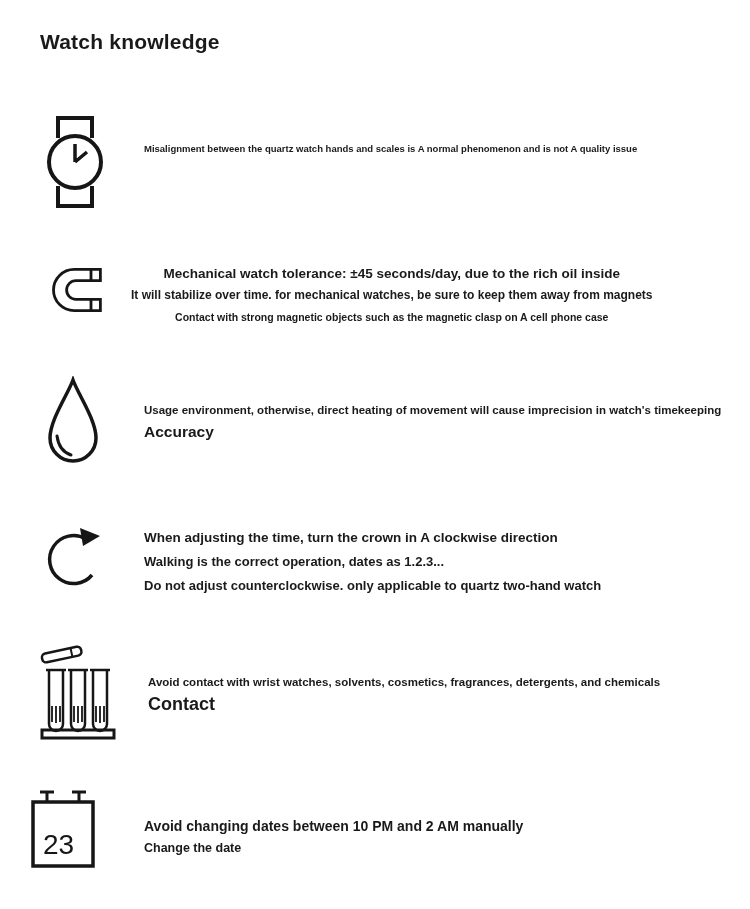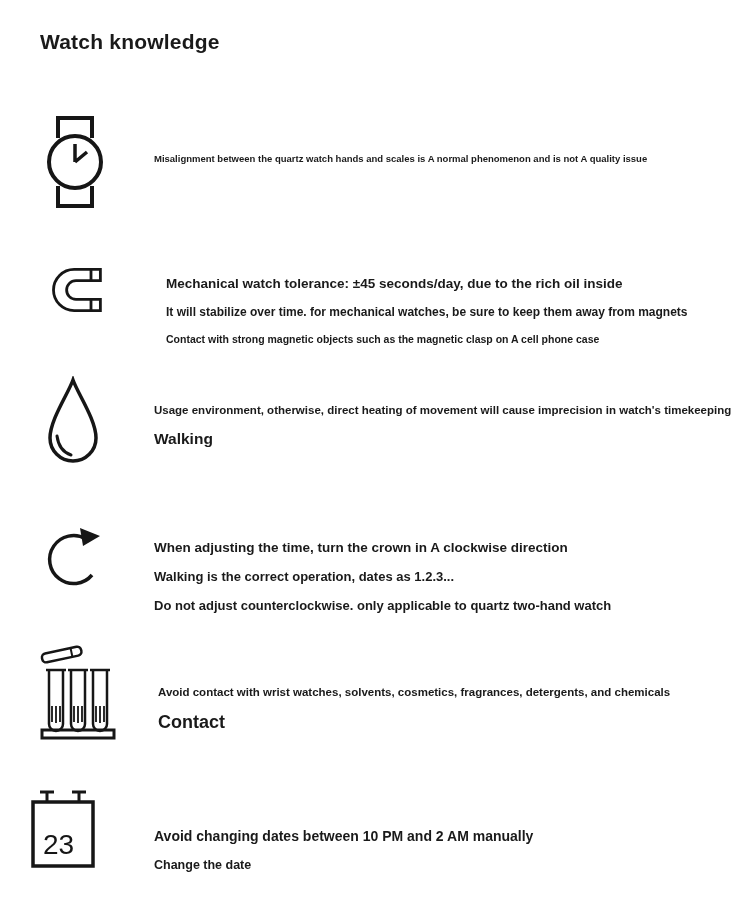--- a/index.html
+++ b/index.html
@@ -17,21 +17,21 @@
     padding-left: 15px;
   }
   .title {
     position: absolute; left: 40px; top: 30px;
     font-size: 21px; font-weight: 700; margin: 0;
     letter-spacing: 0.2px;
   }
   .icon { position: absolute; }
   .icon svg { display: block; }
   .textblock { position: absolute; }
-  .textblock p { margin: 14px; white-space: nowrap; }
+  .textblock p { margin: 4px; white-space: nowrap; }
 
   
   .t-9  { font-size: 9.5px;  font-weight: 700; }
   .t-10 { font-size: 10px;   font-weight: 700; }
   .t-105{ font-size: 10.5px; font-weight: 700; }
   .t-11 { font-size: 11.5px; font-weight: 700; }
   .t-12 { font-size: 12px;   font-weight: 700; }
   .t-125{ font-size: 12.5px; font-weight: 700; }
   .t-13 { font-size: 13px;   font-weight: 700; }
   .t-135{ font-size: 13.5px; font-weight: 700; }
@@ -81,35 +81,35 @@
   <div class="textblock" style="left:140px; top:139px;">
     <p class="t-9 ind-28">Misalignment between the quartz watch hands and scales is A normal phenomenon and is not A quality issue</p>
   </div>
 
   <div class="icon" style="left:46px; top:258px;">
     <svg width="60" height="64" viewBox="0 0 64 64">
       <path class="stroke" stroke-width="3" d="M58 10 H30 A22 22 0 0 0 30 54 H58 V42 H32 A10 10 0 0 1 32 22 H58 Z"></path>
       <path class="stroke" stroke-width="3" d="M48 10 V22 M48 42 V54"></path>
     </svg>
   </div>
-  <div class="textblock" style="left:152px; top:262px;">
+  <div class="textblock" style="left:127px; top:262px;text-align:center;">
     <p class="t-135 ind-10">Mechanical watch tolerance: ±45 seconds/day, due to the rich oil inside</p>
     <p class="t-12 ind-17 mt-7">It will stabilize over time. for mechanical watches, be sure to keep them away from magnets</p>
     <p class="t-105 ind-7 mt-9">Contact with strong magnetic objects such as the magnetic clasp on A cell phone case</p>
   </div>
 
   <div class="icon" style="left:44px; top:376px;">
     <svg width="58" height="98" viewBox="0 0 58 98">
       <path class="stroke" stroke-width="3.5" d="M29 4 C24 18 6 44 6 62 A23 23 0 0 0 52 62 C52 44 34 18 29 4 Z"></path>
       <path class="stroke" stroke-width="3" stroke-linecap="round" d="M13 60 Q15 75 27 79"></path>
     </svg>
   </div>
   <div class="textblock" style="left:140px; top:396px;">
     <p class="t-11 ind-10 mt-8">Usage environment, otherwise, direct heating of movement will cause imprecision in watch's timekeeping</p>
-    <p class="t-15 ind-10 mt-7">Walking</p>
+    <p class="t-15 ind-10 mt-7">Accuracy</p>
   </div>
 
   <div class="icon" style="left:44px; top:522px;">
     <svg width="62" height="70" viewBox="0 0 62 70">
       <path class="stroke" stroke-width="3.5" d="M42 17 A24 24 0 1 0 48 53"></path>
       <path d="M36 6 L56 14 L39 24 Z" fill="#161616"></path>
     </svg>
   </div>
   <div class="textblock" style="left:140px; top:526px;">
     <p class="t-135 ind-60">When adjusting the time, turn the crown in A clockwise direction</p>

